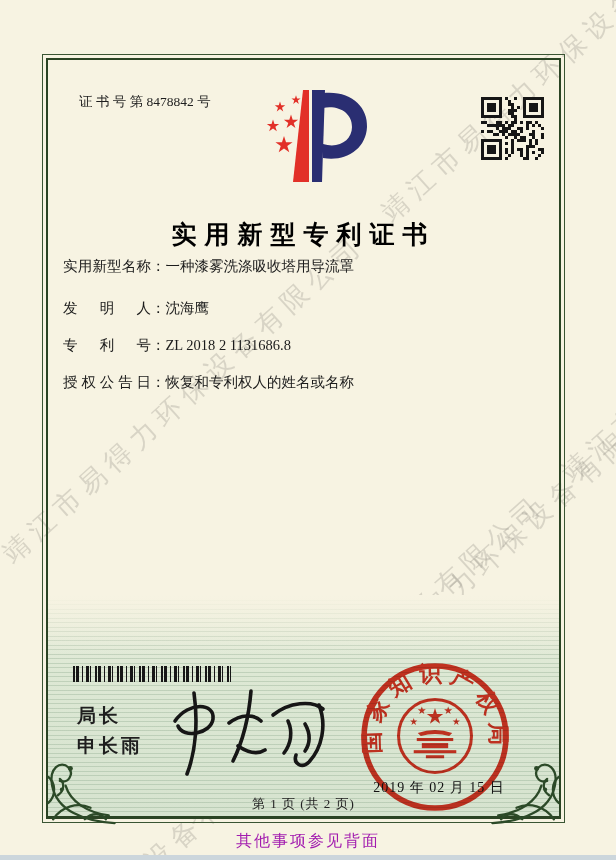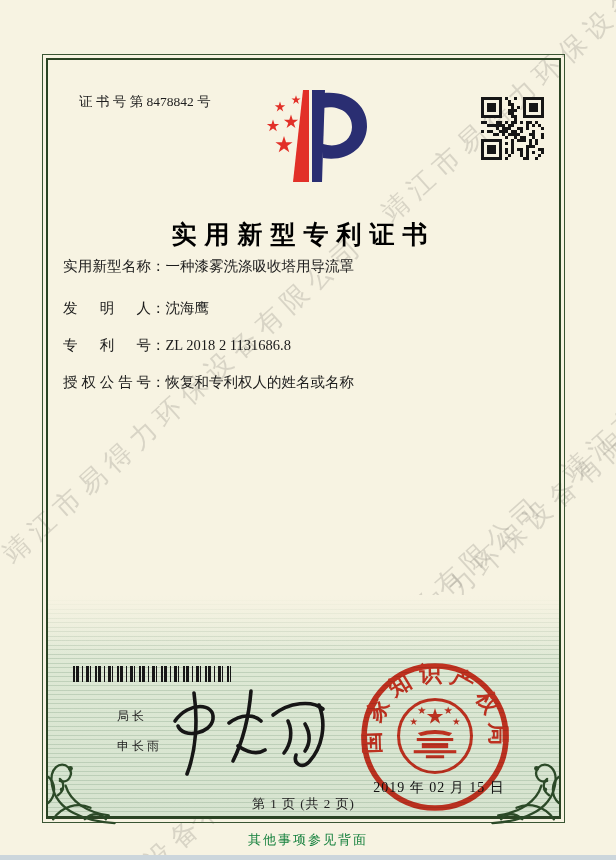--- a/index.html
+++ b/index.html
@@ -44,37 +44,37 @@
   .paras { position:absolute; left:20px; top:455px; width:488px; z-index:4;
            font-size:13.6px; line-height:1.92; color:#222; text-align:justify; }
   .paras p { text-indent:2em; margin-bottom:9px; }
 
   .barcode { position:absolute; left:30px; top:611px; width:158px; height:16px; z-index:4;
              background:repeating-linear-gradient(90deg,#171717 0 2px,transparent 2px 3px,#171717 3px 6px,
                transparent 6px 9px,#171717 9px 10px,transparent 10px 13px,#171717 13px 16px,
                transparent 16px 17px,#171717 17px 18px,transparent 18px 22px); }
 
   .signer { position:absolute; left:34px; top:646px; z-index:4; font-family:"Liberation Sans","DejaVu Sans",sans-serif;
-            font-size:12px; font-weight:400; letter-spacing:3px; color:#1f1f1f; line-height:30px;margin-left:40px; }
+            font-size:19px; font-weight:700; letter-spacing:3px; color:#1f1f1f; line-height:30px; }
   .signature { position:absolute; left:118px; top:626px; z-index:4; }
 
   .seal { position:absolute; left:316px; top:606px; width:152px; height:152px; z-index:5;
           mix-blend-mode:multiply; opacity:0.95; }
   .seal-date { position:absolute; left:312px; top:724px; width:168px; text-align:center;
                font-size:14px; color:#111; z-index:6; letter-spacing:1px; }
 
   .page-no { position:absolute; left:0; right:0; top:740px; text-align:center; font-size:13px;
              color:#222; z-index:4; letter-spacing:1px; }
 
   .flourish { position:absolute; bottom:-4px; z-index:5; }
   .flourish.fl-left { left:-2px; }
   .flourish.fl-right { right:-2px; transform:scaleX(-1); }
 
   .back-note { position:absolute; left:0; right:0; top:831px; text-align:center;
-               font-size:13px; color:#15803d; letter-spacing:2px; z-index:4; }
+               font-size:16px; color:#a21caf; letter-spacing:2px; z-index:4; }
 </style>
 </head>
 <body>
 
 <div class="page">
 
   <span class="wm" style="left:-120px; top:210px;">靖江市易得力环保设备有限公司　靖江市易得力环保设备有限公司</span>
   <span class="wm" style="left:60px;  top:470px;">靖江市易得力环保设备有限公司　靖江市易得力环保设备有限公司</span>
   <span class="wm" style="left:-180px; top:700px;">靖江市易得力环保设备有限公司　靖江市易得力环保设备有限公司</span>
 
@@ -249,21 +249,21 @@
       <div class="frow" style="margin-bottom:20px;">
         <span class="lbl">实用新型名称</span><span class="colon">：</span><span class="val">一种漆雾洗涤吸收塔用导流罩</span>
       </div>
       <div class="frow">
         <span class="lbl">发明人</span><span class="colon">：</span><span class="val">沈海鹰</span>
       </div>
       <div class="frow">
         <span class="lbl">专利号</span><span class="colon">：</span><span class="val">ZL 2018 2 1131686.8</span>
       </div>
       <div class="frow">
-        <span class="lbl">授权公告号</span><span class="colon">：</span><span class="val">恢复和专利权人的姓名或名称</span>
+        <span class="lbl">授权公告日</span><span class="colon">：</span><span class="val">恢复和专利权人的姓名或名称</span>
       </div>
     </div>
 
 
     <div class="barcode"></div>
 
     <div class="signer">
       <div>局长</div>
       <div>申长雨</div>
     </div>

